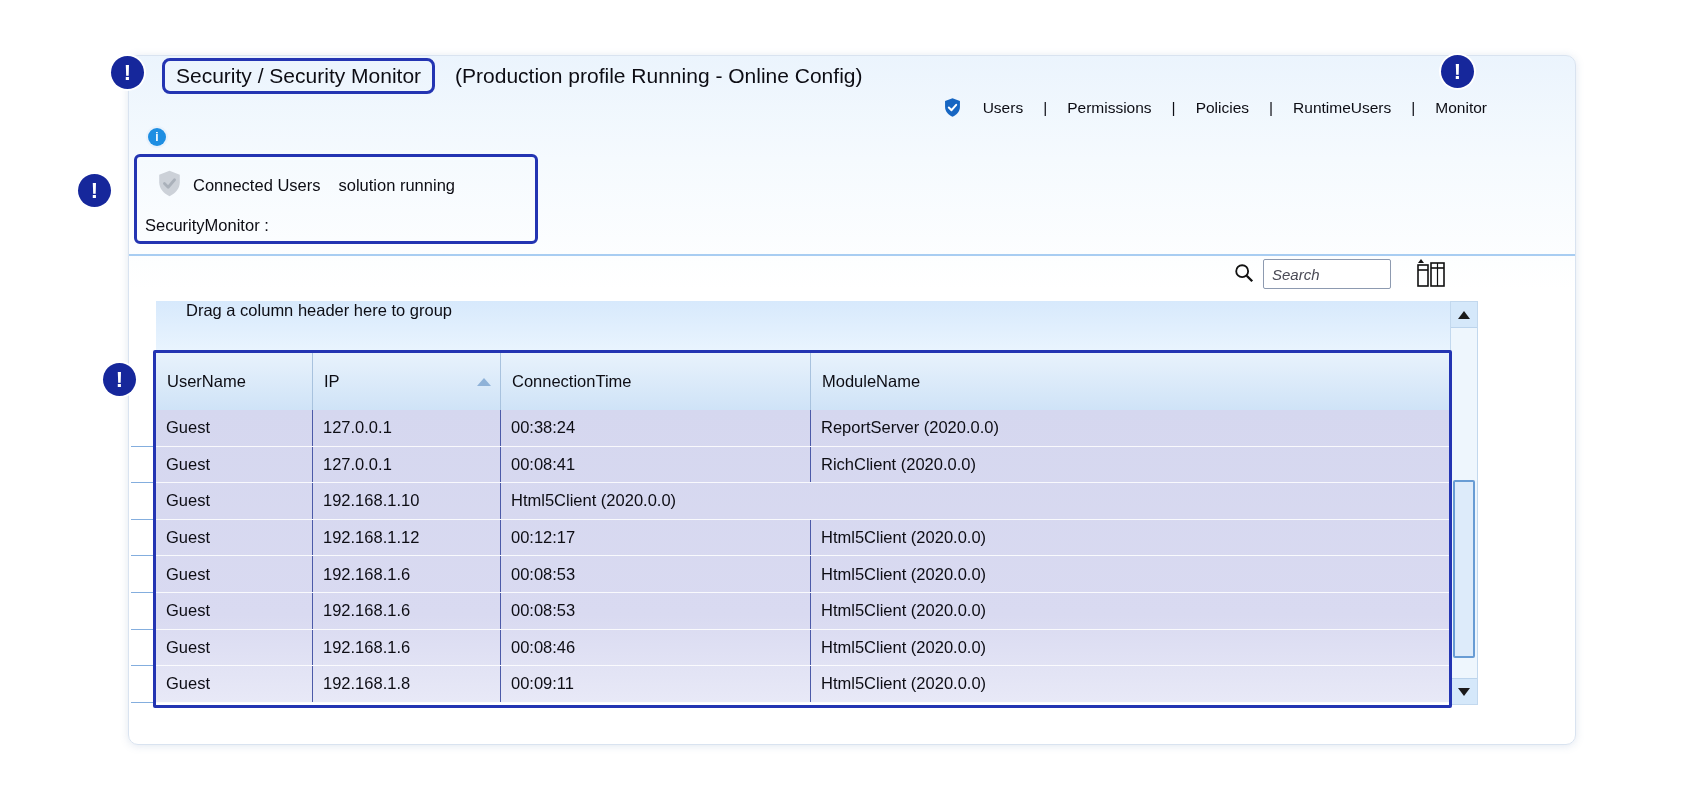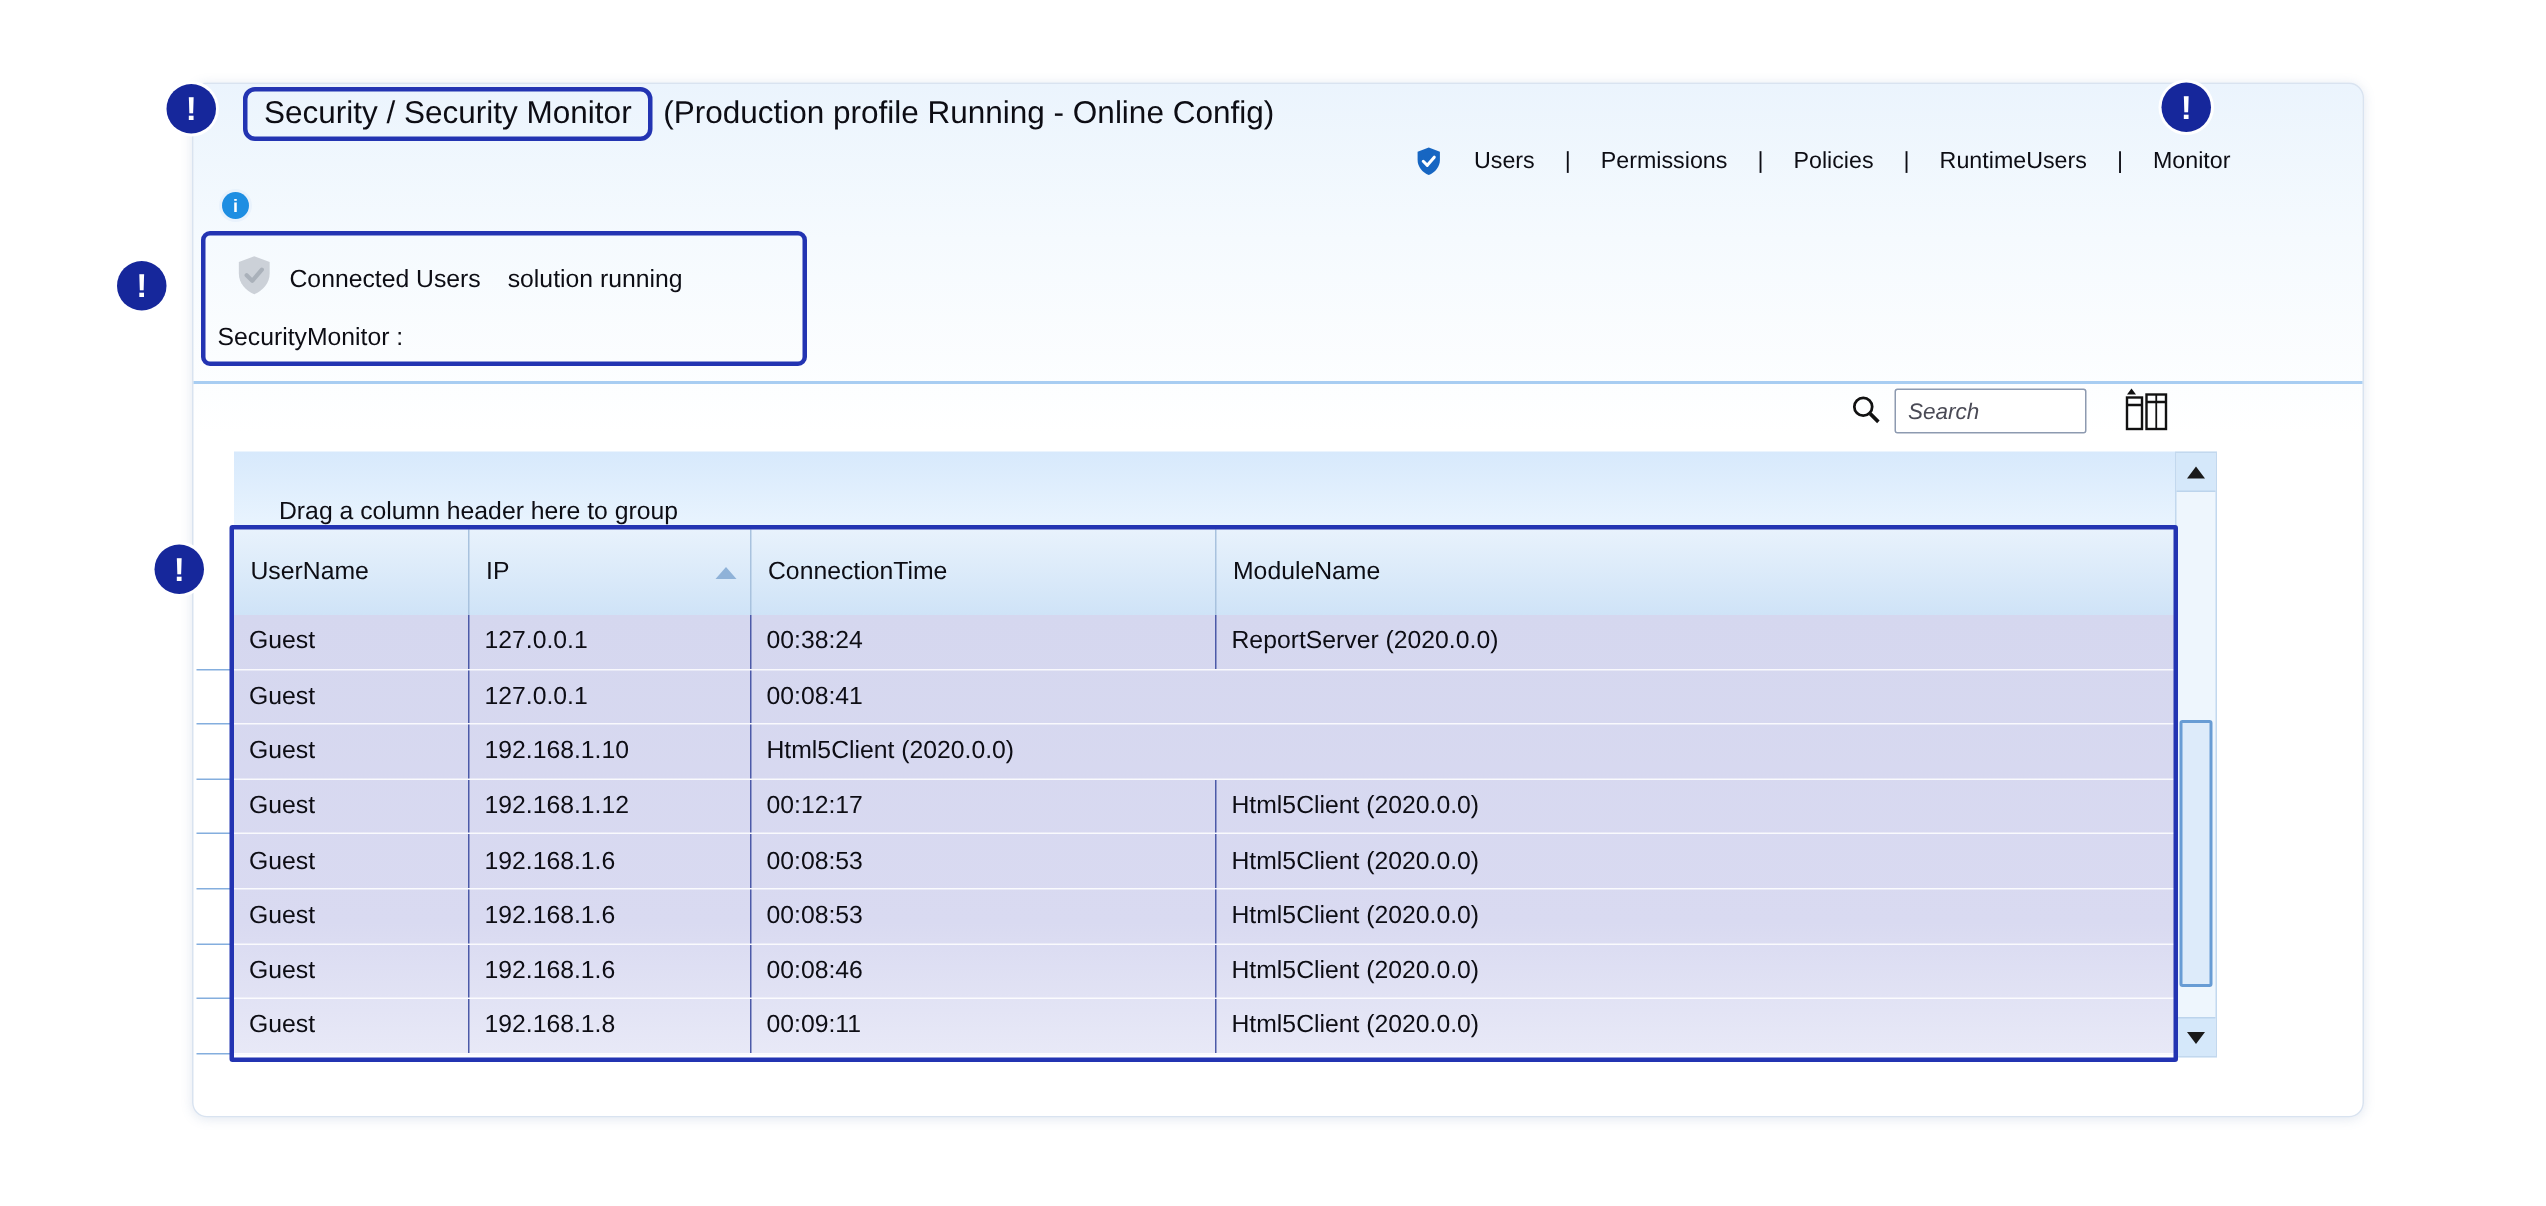--- a/index.html
+++ b/index.html
@@ -7,21 +7,21 @@
   html,body{width:1697px;height:804px;background:#ffffff;font-family:"Liberation Sans",sans-serif;color:#0d0d14;overflow:hidden}
   .page{position:relative;width:1697px;height:804px}
 
   .card{position:absolute;left:128px;top:55px;width:1448px;height:690px;border:1px solid #d9e3f0;border-radius:10px;
         background:linear-gradient(180deg,#ebf4fd 0%,#f5fafe 15%,#ffffff 34%,#ffffff 100%);
         box-shadow:0 1px 8px rgba(90,120,170,.18)}
 
   
   .title-row{position:absolute;left:33px;top:2px;display:flex;align-items:center;font-size:21px;white-space:nowrap}
   .title-box{border:3px solid #2334b2;border-radius:8px;padding:3px 11px}
-  .subtitle{margin-left:7px}
+  .subtitle{margin-left:20px}
 
   
   .nav-row{position:absolute;top:41px;right:88px;display:flex;align-items:center;gap:20px;font-size:15.5px;white-space:nowrap}
   .nav-item{cursor:pointer}
   .nav-item.active{font-weight:normal}
   .nav-shield{width:21px;height:21px;display:block}
 
   
   .info-icon{position:absolute;left:19px;top:72px;width:18px;height:18px;border-radius:50%;background:#1e8ee2;color:#fff;
              font-size:12px;font-weight:bold;text-align:center;line-height:18px;box-shadow:0 0 0 2px #e9f2fc;cursor:pointer}
@@ -37,21 +37,21 @@
 
   
   .search-icon{position:absolute;left:1104px;top:206px;width:22px;height:22px}
   .search-input{position:absolute;left:1134px;top:203px;width:128px;height:30px;border:1px solid #8d9ab0;background:#fff;
                 font-family:Liberation Sans, sans-serif;font-style:italic;font-size:15px;color:#333;padding:0 8px;border-radius:2px}
   .search-input::placeholder{color:#4a4a55;font-style:italic}
   .colchooser{position:absolute;left:1286px;top:200px;width:32px;height:34px;cursor:pointer}
 
   
   .group-strip{position:absolute;left:27px;top:245px;width:1294px;height:50px;
-               background:linear-gradient(180deg,#d7e9fc,#e9f4fe);display:flex;align-items:flex-end;padding-left:30px;font-size:16.5px}
+               background:linear-gradient(180deg,#d7e9fc,#e9f4fe);display:flex;align-items:flex-start;padding-left:30px;font-size:16.5px}
   .header-row{position:absolute;left:27px;top:297px;width:1294px;height:57px;display:flex;font-size:16.5px;
               background:linear-gradient(180deg,#e8f2fc,#cfe3f7)}
   .hcell{display:flex;align-items:center;padding-left:11px;border-right:1px solid #a8c2de;position:relative;cursor:pointer}
   .hcell:last-child{border-right:none}
   .c0{width:157px}.c1{width:188px}.c2{width:310px}.c3{flex:1}
   .sort-arrow{position:absolute;right:9px;top:50%;margin-top:-4px;width:0;height:0;
               border-left:7px solid transparent;border-right:7px solid transparent;border-bottom:8px solid #8fb2d8}
 
   .rows{position:absolute;left:27px;top:354px;width:1294px;
         background:linear-gradient(180deg,#d5d7ef 0%,#d9daf1 70%,#e8e9f7 100%)}
@@ -181,20 +181,21 @@
       <div class="row">
         <div class="cell c0">Guest</div>
         <div class="cell c1">127.0.0.1</div>
         <div class="cell c2">00:38:24</div>
         <div class="cell c3">ReportServer (2020.0.0)</div>
       </div>
       <div class="row">
         <div class="cell c0">Guest</div>
         <div class="cell c1">127.0.0.1</div>
         <div class="cell c2">00:08:41</div>
+        <div class="cell c3">RichClient (2020.0.0)</div>
       </div>
       <div class="row">
         <div class="cell c0">Guest</div>
         <div class="cell c1">192.168.1.10</div>
         <div class="cell c3">Html5Client (2020.0.0)</div>
       </div>
       <div class="row">
         <div class="cell c0">Guest</div>
         <div class="cell c1">192.168.1.12</div>
         <div class="cell c2">00:12:17</div>

